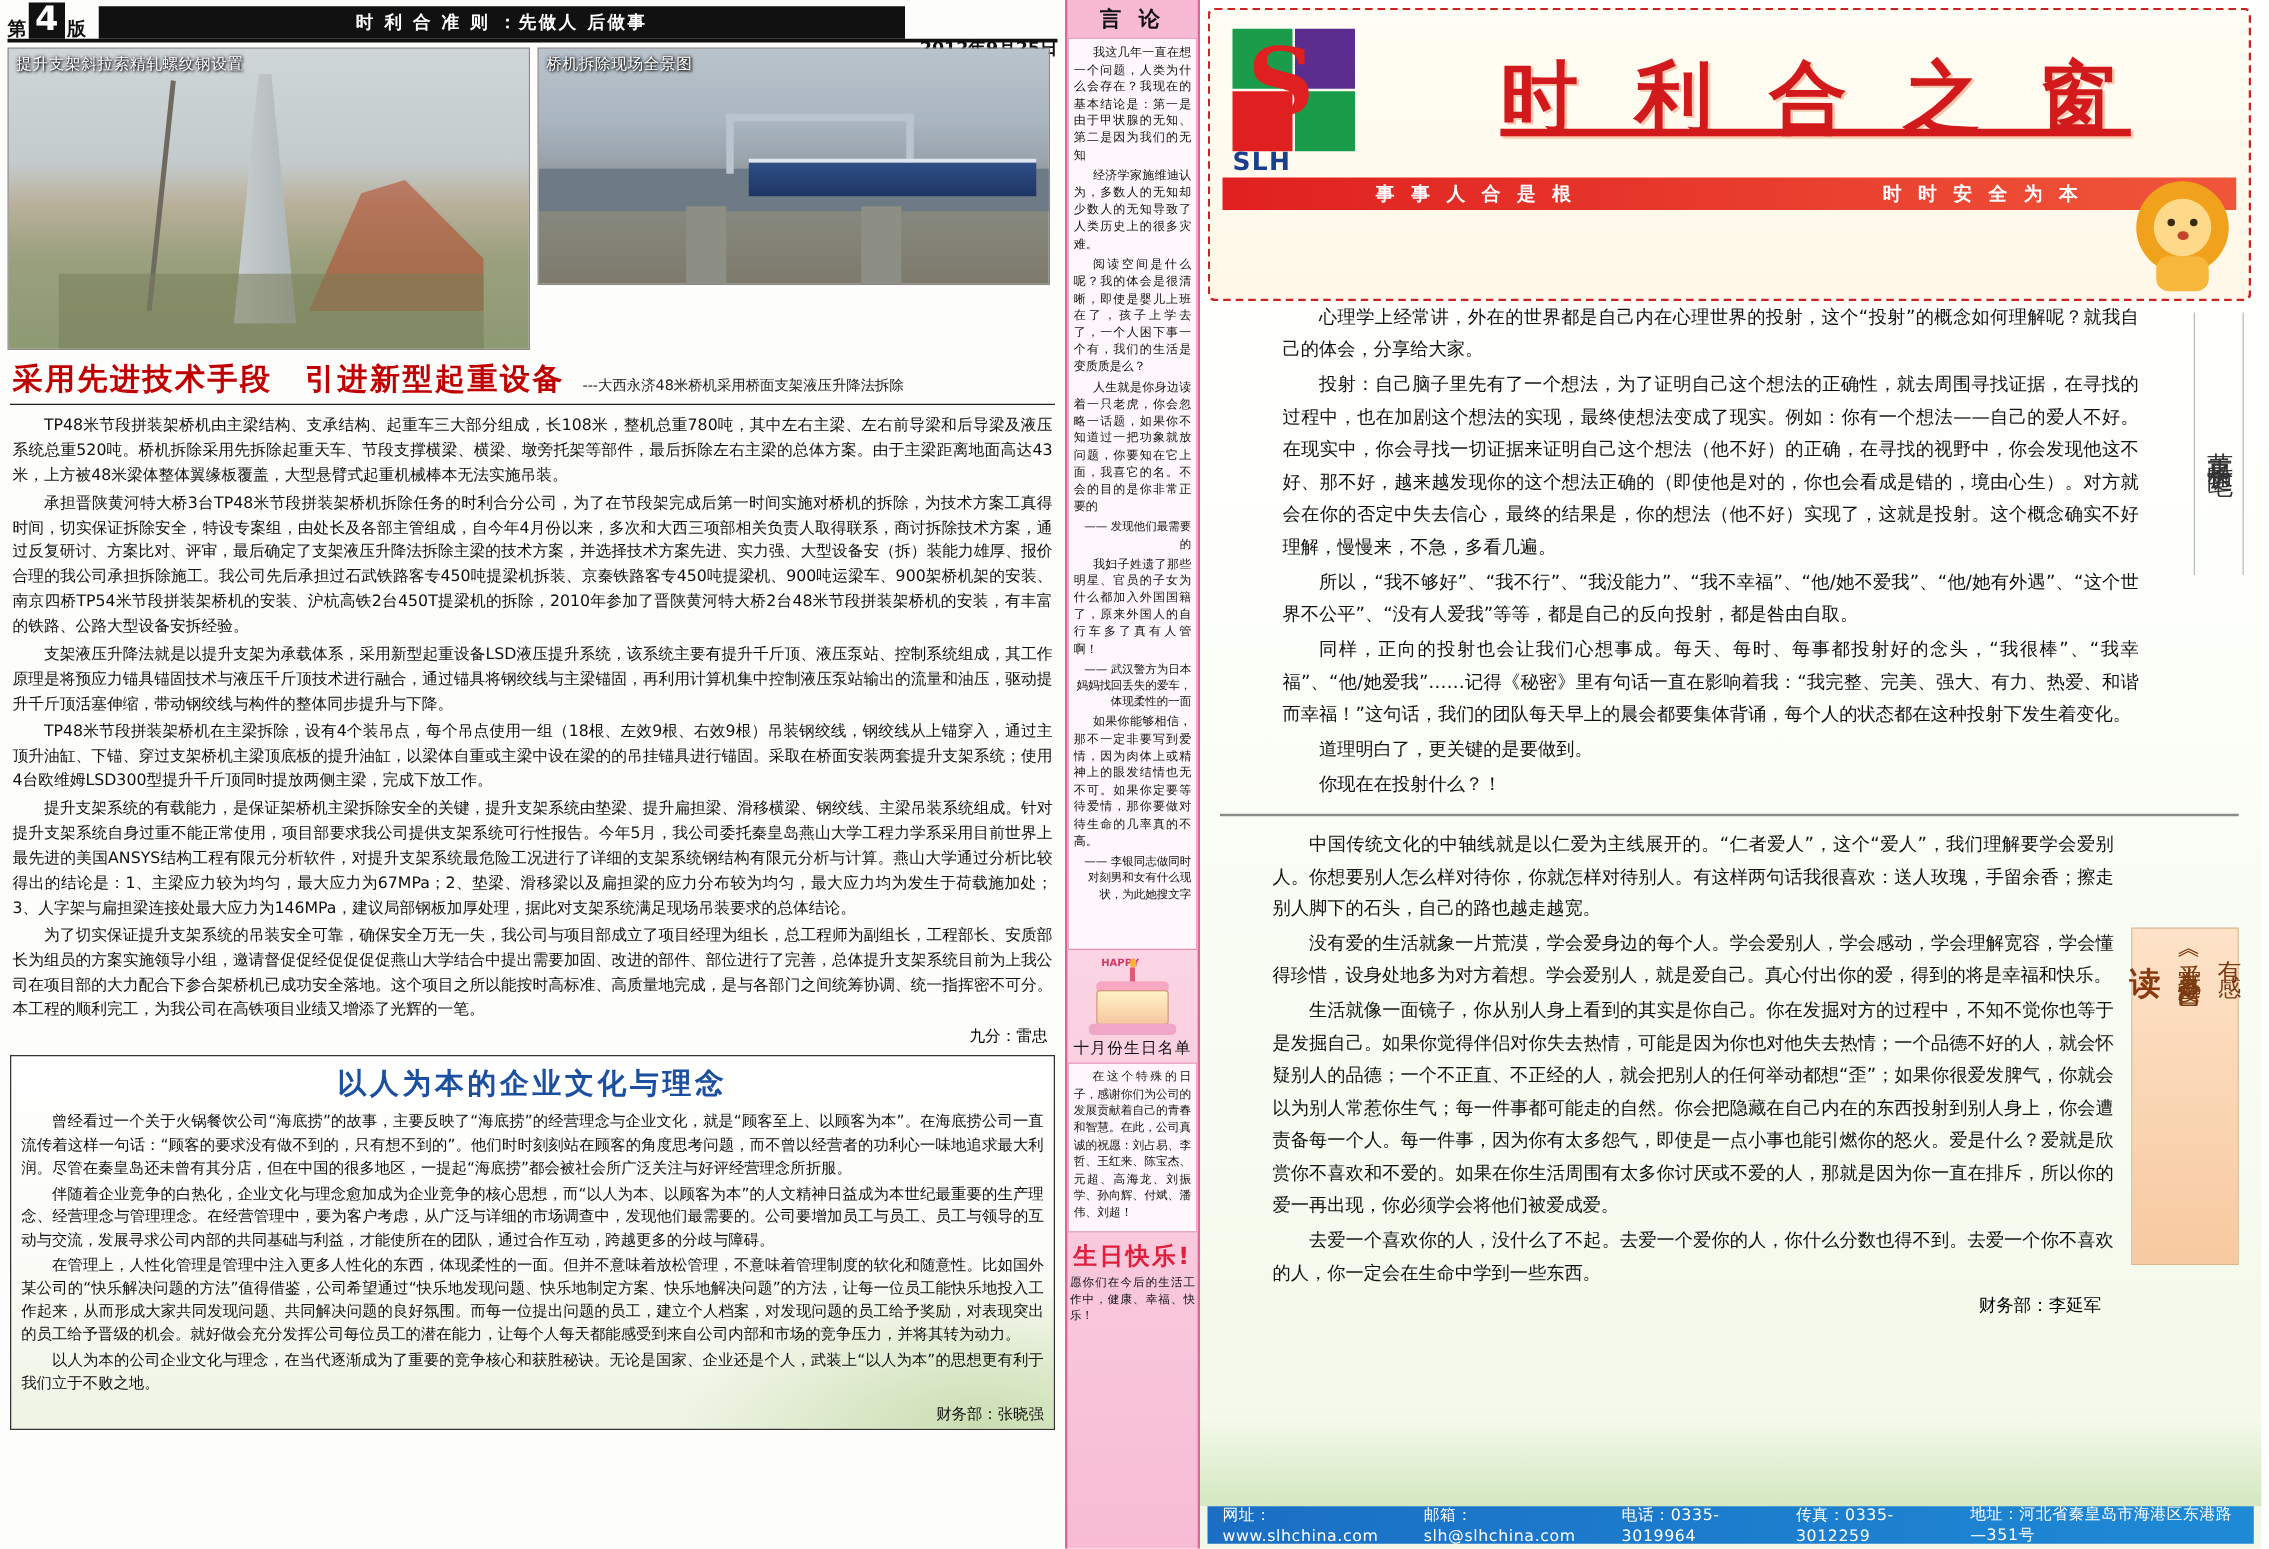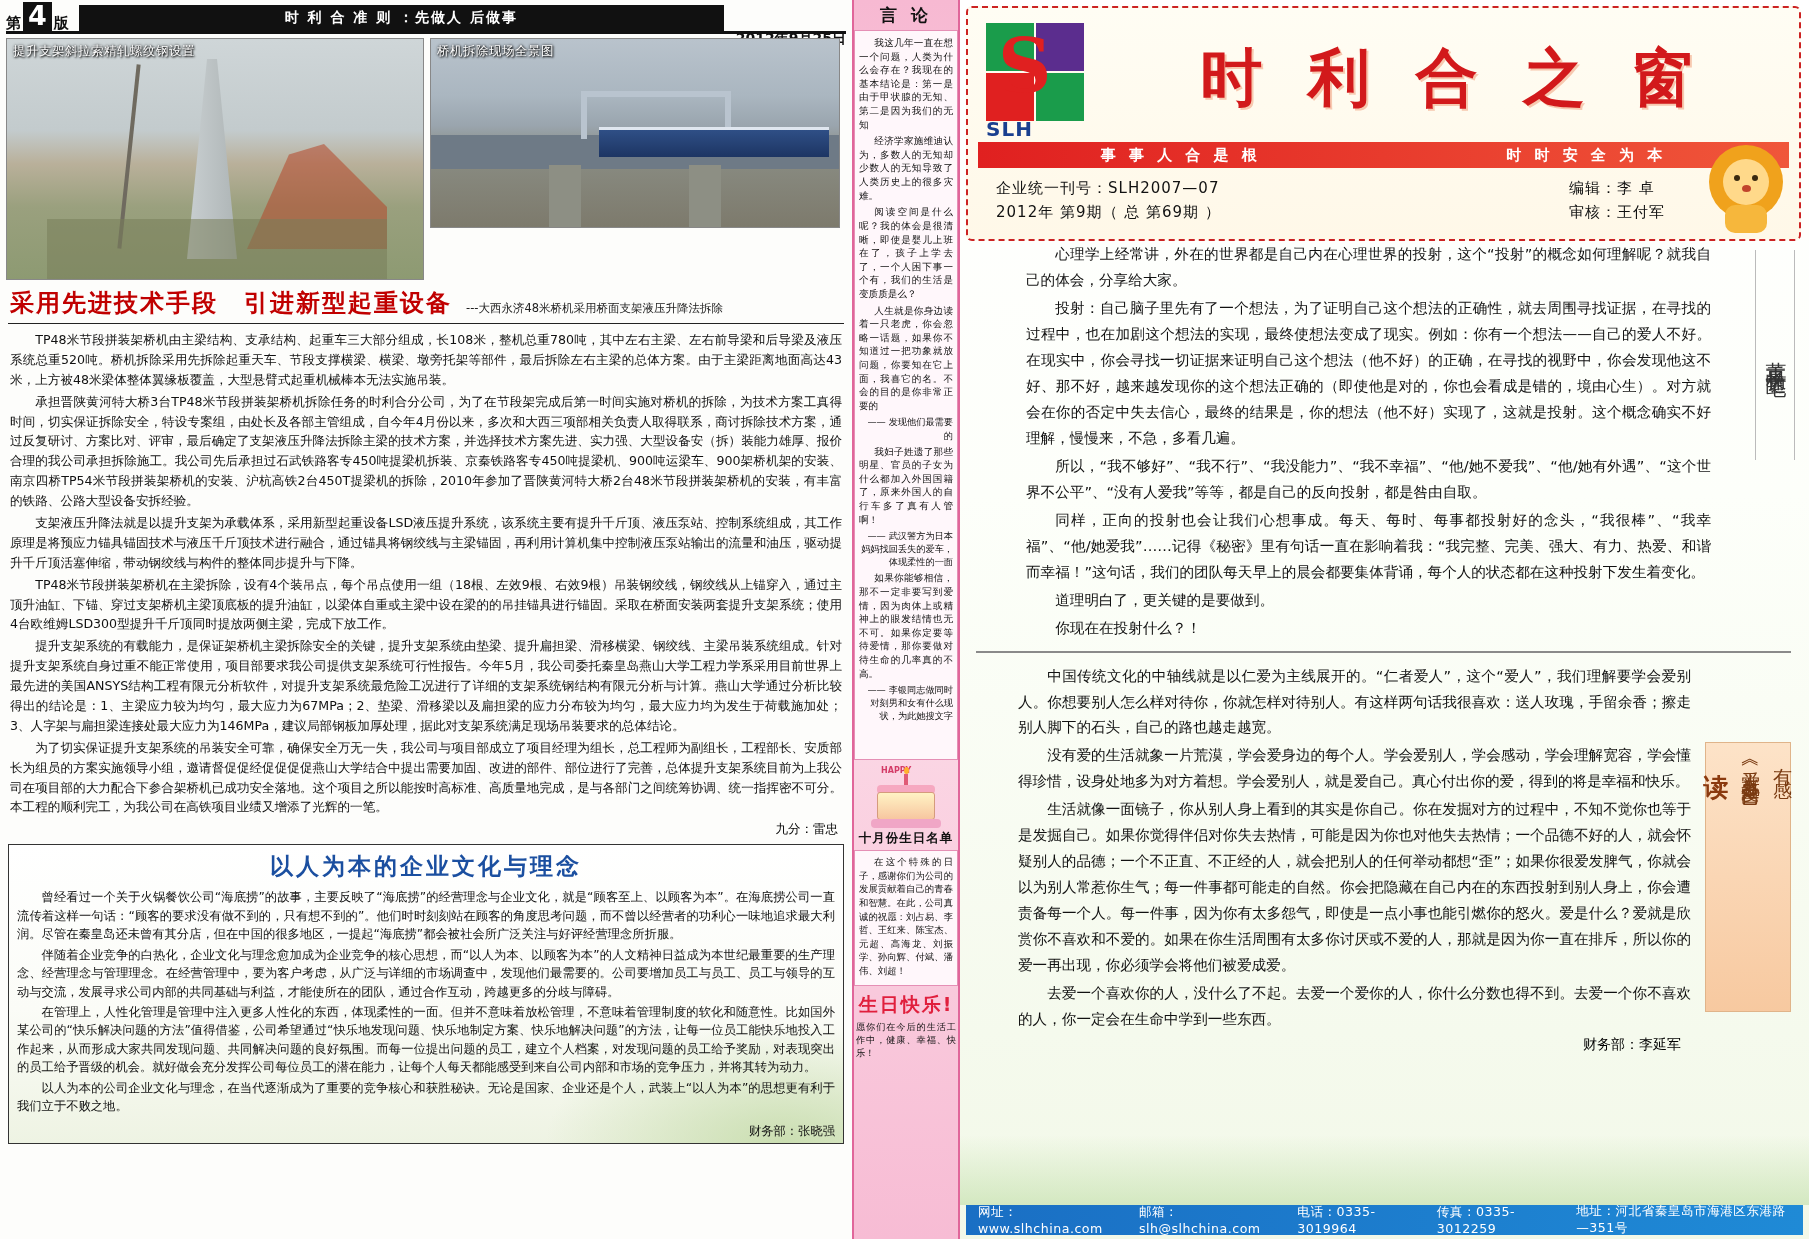--- a/index.html
+++ b/index.html
@@ -116,21 +116,21 @@
   .mid-inner .attr { text-align: right; text-indent: 0; font-size: 9.2px; }
   .cake {
     margin: 8px auto 2px auto; width: 70px; height: 60px; position: relative;
   }
   .cake .plate{position:absolute;bottom:0;left:0;width:70px;height:9px;background:#f0a6c6;border-radius:4px;}
   .cake .body{position:absolute;bottom:8px;left:6px;width:58px;height:28px;background:linear-gradient(180deg,#fff3c4,#f7c6a0);border:1px solid #d59b7d;border-radius:3px;}
   .cake .icing{position:absolute;bottom:34px;left:6px;width:58px;height:9px;background:#f6a8c0;border-radius:4px;}
   .cake .candle{position:absolute;bottom:42px;left:33px;width:4px;height:12px;background:#e05a76;}
   .cake .flame{position:absolute;bottom:54px;left:33px;width:5px;height:7px;background:#ffb22e;border-radius:50% 50% 50% 50%;}
   .cake .hb{position:absolute;top:-2px;left:10px;font-size:8px;color:#d33b67;font-weight:bold;}
-  .mid-bd-title { text-align:center; font-size:12.5px; font-weight:bold; color:#111; letter-spacing:1px; margin-top:2px;}
+  .mid-bd-title { text-align:center; font-size:12.5px; font-weight:normal; color:#111; letter-spacing:1px; margin-top:2px;}
   .mid-bd-box { background:#fff7fb; border:1px solid #e58fb5; margin-top:3px; padding:4px; font-size:9.4px; line-height:1.45; color:#111; text-align:justify;}
   .mid-bd-box p { margin:0 0 3px 0; text-indent:1.6em;}
   .happy-bd { text-align:center; color:#e01f3d; font-size:19px; font-weight:bold; letter-spacing:2px; margin:6px 0 2px;}
   .mid-foot { font-size:9.2px; line-height:1.45; color:#111; text-align:justify; padding:0 2px;}
 
   
   .right-page {
     width: 849px; height: 1239px; position: relative;
     background: linear-gradient(180deg,#ffffff 0%,#fdfffa 40%,#f2f8e8 100%);
     padding: 6px 8px 0 6px;
@@ -145,20 +145,21 @@
   .logo .sq1{position:absolute;left:8px;top:4px;width:48px;height:48px;background:#1a9c4b;}
   .logo .sq2{position:absolute;left:58px;top:4px;width:48px;height:48px;background:#5b2d8e;}
   .logo .sq3{position:absolute;left:8px;top:54px;width:48px;height:48px;background:#e02020;}
   .logo .sq4{position:absolute;left:58px;top:54px;width:48px;height:48px;background:#1a9c4b;}
   .logo .s{position:absolute;left:20px;top:10px;font-size:74px;color:#e02020;font-weight:bold;font-family:"DejaVu Serif",serif;line-height:1;}
   .logo .slh{position:absolute;left:8px;bottom:-4px;font-size:20px;font-weight:bold;color:#1a3f8f;letter-spacing:1px;}
   .np-title {
     flex:1; text-align:center; color:#d2191b; font-size: 62px; font-weight:bold;
     letter-spacing: 12px; font-family:"DejaVu Serif", serif; text-shadow: 2px 2px 0 #f7c9b0;
     line-height: 1.1;
+    text-decoration: underline;
   }
   .np-slogan {
     background: linear-gradient(90deg,#e02020,#f0563a); color:#fff; height: 26px;
     display:flex; align-items:center; justify-content:space-around; font-size:15px;
     font-weight:bold; letter-spacing:4px; margin: 0 0 6px 0;
   }
   .np-meta { display:flex; font-size:15px; color:#111; }
   .np-meta-left { flex:1; }
   .np-meta-left div { margin: 5px 0 0 18px; letter-spacing:1px;}
   .np-meta-right { width: 230px; }
@@ -320,30 +321,20 @@
           <div class="sq4"></div>
           <div class="s">S</div>
           <div class="slh">SLH</div>
         </div>
         <div class="np-title">时 利 合 之 窗</div>
       </div>
       <div class="np-slogan">
         <span>事 事 人 合 是 根</span>
         <span>时 时 安 全 为 本</span>
       </div>
-      <div class="np-meta">
-        <div class="np-meta-left">
-          <div>企业统一刊号：SLH2007—07</div>
-          <div>2012年 第9期（ 总 第69期 ）</div>
-        </div>
-        <div class="np-meta-right">
-          <div>编辑：李 卓</div>
-          <div>审核：王付军</div>
-        </div>
-      </div>
       <div class="lion">
         <div class="mane"></div>
         <div class="body"></div>
         <div class="face"></div>
         <div class="eye1"></div>
         <div class="eye2"></div>
         <div class="nose"></div>
       </div>
     </div>
 

